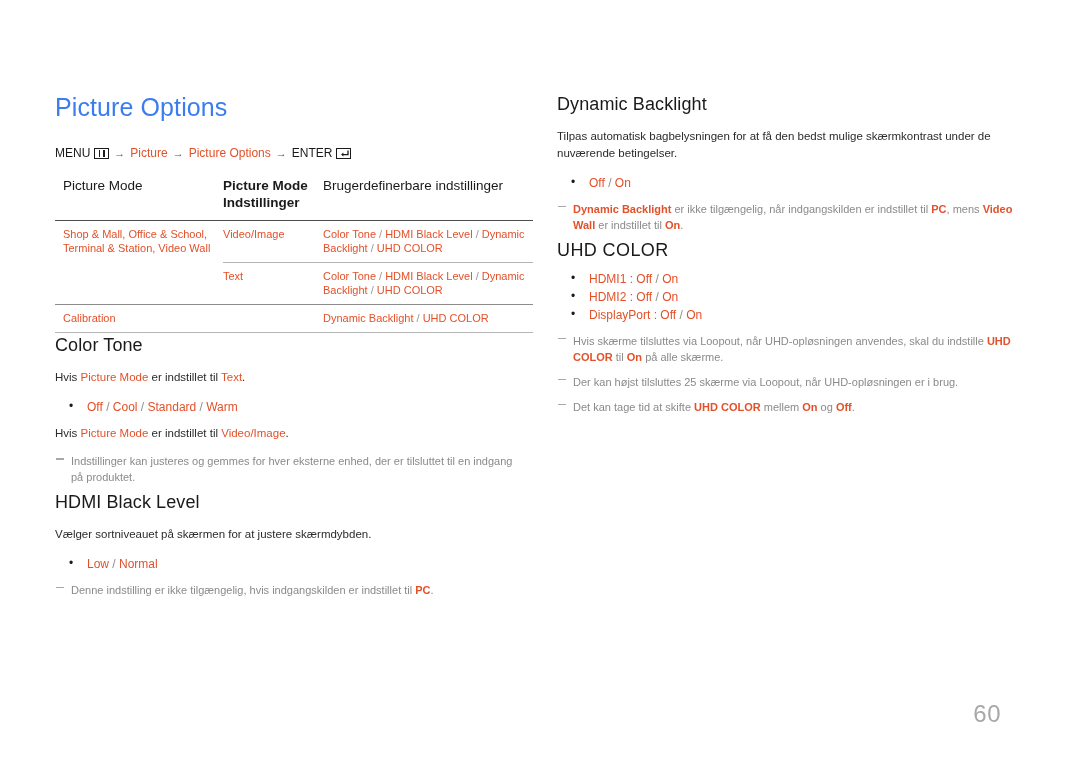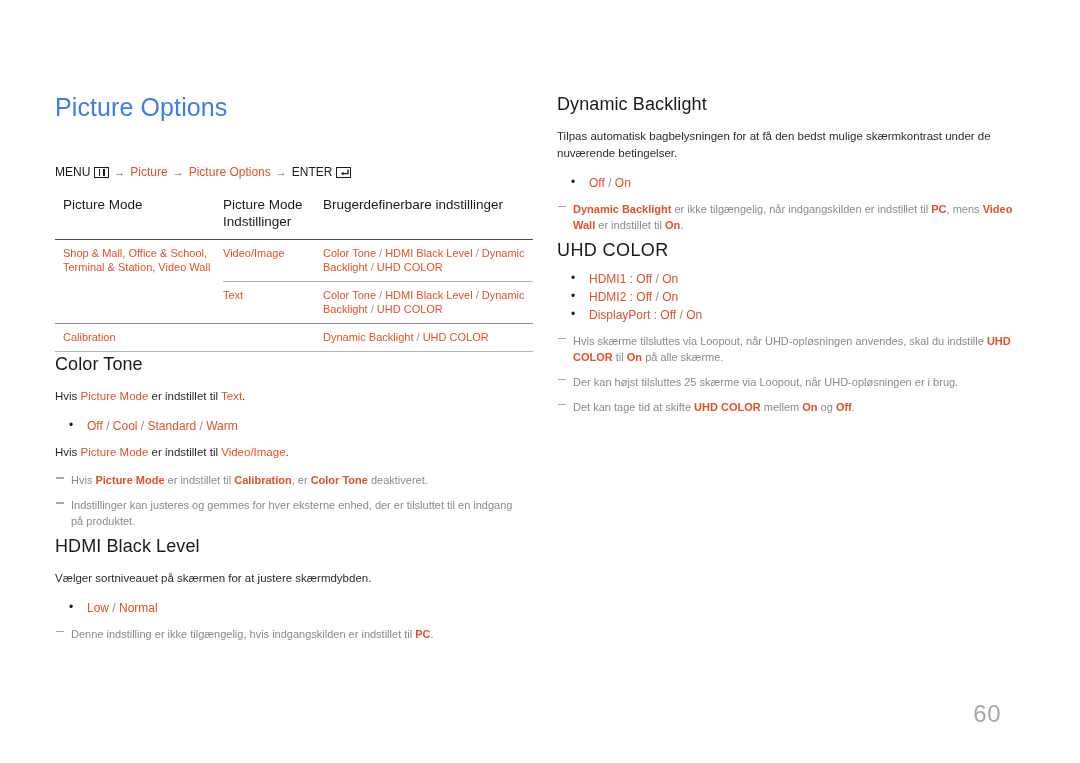--- a/index.html
+++ b/index.html
@@ -55,21 +55,21 @@
   }
   h2.section-title.caps {
     font-size: 18px;
     letter-spacing: 0.4px;
   }
 
   
   .breadcrumb {
     font-size: 12px;
     color: #1a1a1a;
-    margin-top: 42px;
+    margin-top: 23px;
     line-height: 16px;
     white-space: nowrap;
     display: flex;
     align-items: center;
     gap: 4px;
   }
   .breadcrumb .red { color: #e2512a; }
   .breadcrumb .arrow { color: #555; font-size: 11px; padding: 0 1px; }
 
   .icon-menu {
@@ -113,21 +113,21 @@
     text-align: left;
     font-size: 13.5px;
     font-weight: 400;
     color: #1a1a1a;
     padding: 0 0 9px 0;
     vertical-align: top;
     line-height: 17px;
     border-bottom: 1.4px solid #4d4d4d;
   }
   table.modes th.c1 { width: 160px; padding-left: 8px;}
-  table.modes th.c2 { width: 100px; }
+  table.modes th.c2 { width: 100px; font-weight: bold; }
   table.modes th.c3 { width: 210px; }
 
   table.modes td {
     font-size: 11px;
     color: #e2512a;
     vertical-align: top;
     line-height: 14px;
     padding: 6px 0 7px 0;
   }
   table.modes td.c1 { padding-left: 8px; }
@@ -277,23 +277,20 @@
     <ul class="opts">
       <li><span class="lbl">Off</span><span class="sep"> / </span><span class="lbl">Cool</span><span class="sep"> / </span><span class="lbl">Standard</span><span class="sep"> / </span><span class="lbl">Warm</span></li>
     </ul>
 
     <p class="body-text tight">
       <span>Hvis </span><span class="red">Picture Mode</span><span> er indstillet til </span><span class="red">Video/Image</span><span>.</span>
     </p>
 
 
     <ul class="notes">
-      <li>
-        <span>Hvis </span><span class="red-b">Picture Mode</span><span> er indstillet til </span><span class="red-b">Calibration</span><span>, er </span><span class="red-b">Color Tone</span><span> deaktiveret.</span>
-      </li>
       <li>Indstillinger kan justeres og gemmes for hver eksterne enhed, der er tilsluttet til en indgang på produktet.</li>
     </ul>
 
     <h2 class="section-title sec-gap-md">HDMI Black Level</h2>
 
     <p class="body-text">Vælger sortniveauet på skærmen for at justere skærmdybden.</p>
 
     <ul class="opts">
       <li><span class="lbl">Low</span><span class="sep"> / </span><span class="lbl">Normal</span></li>
     </ul>

